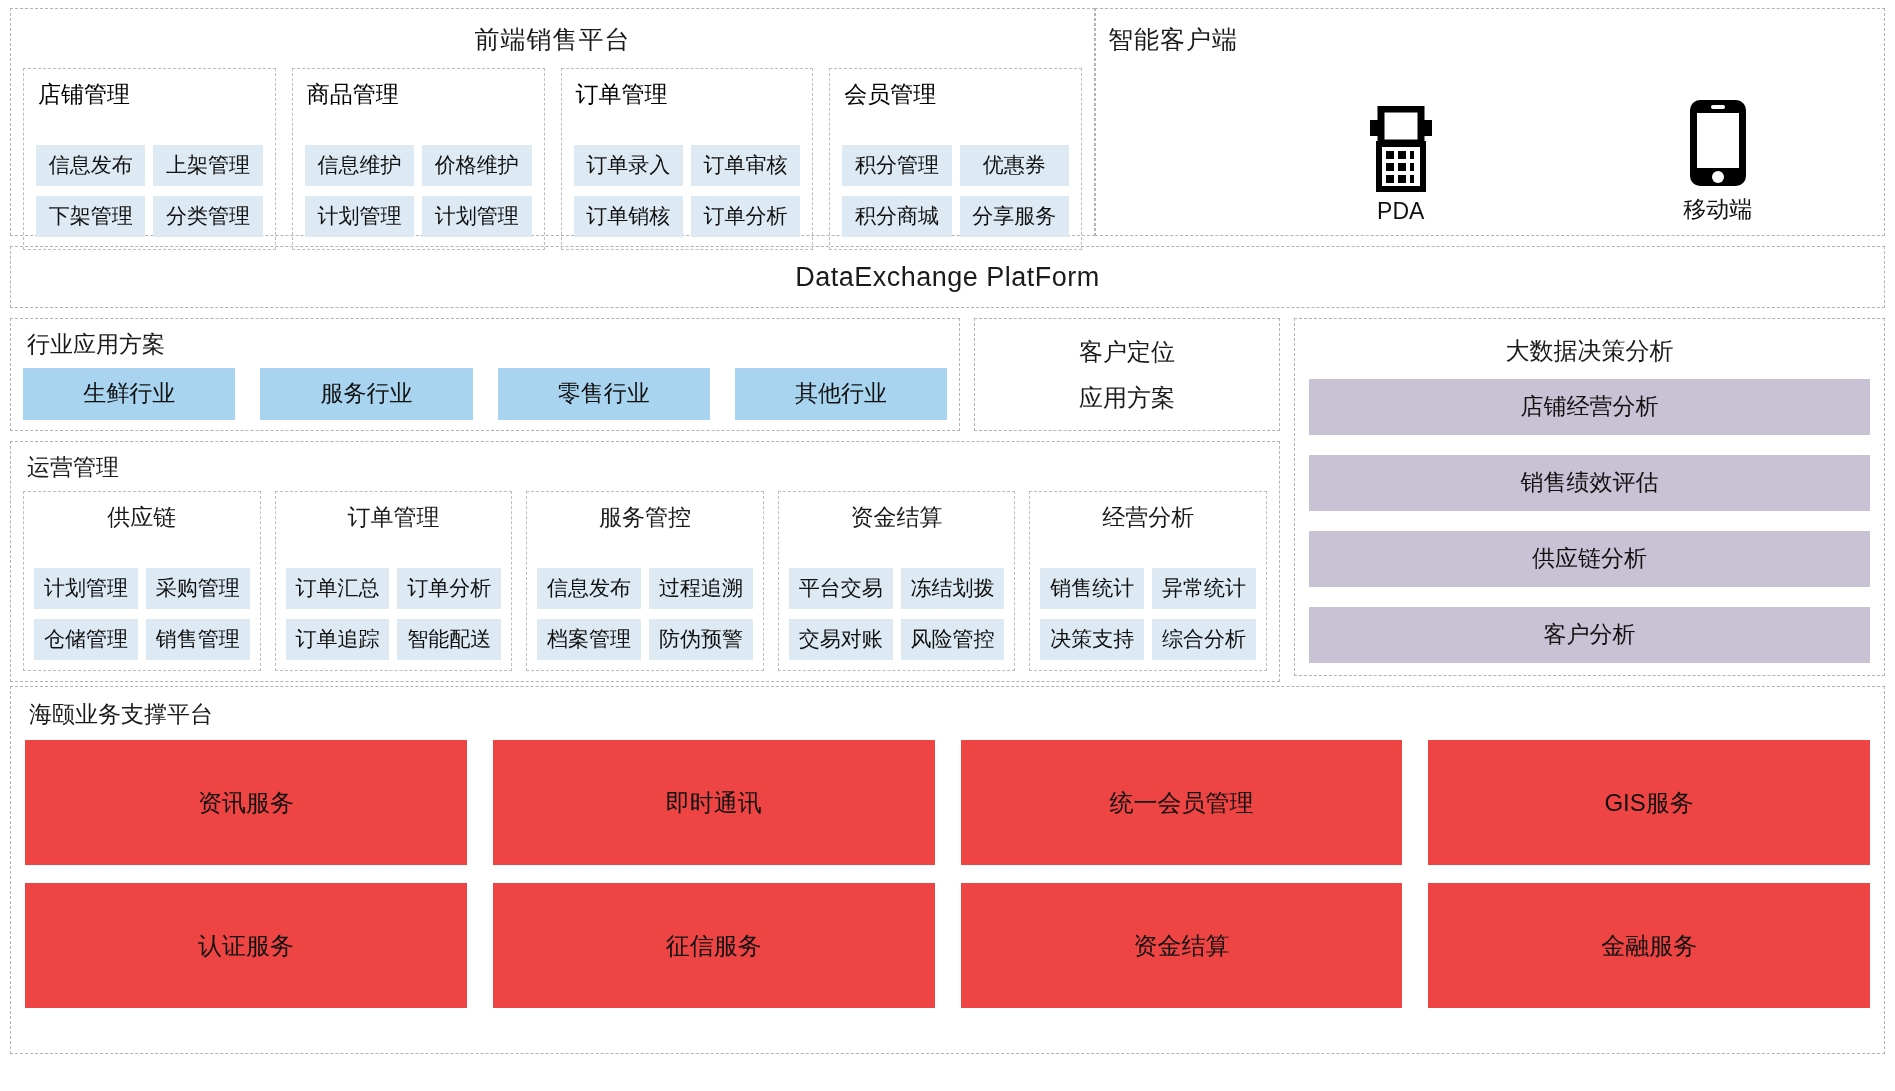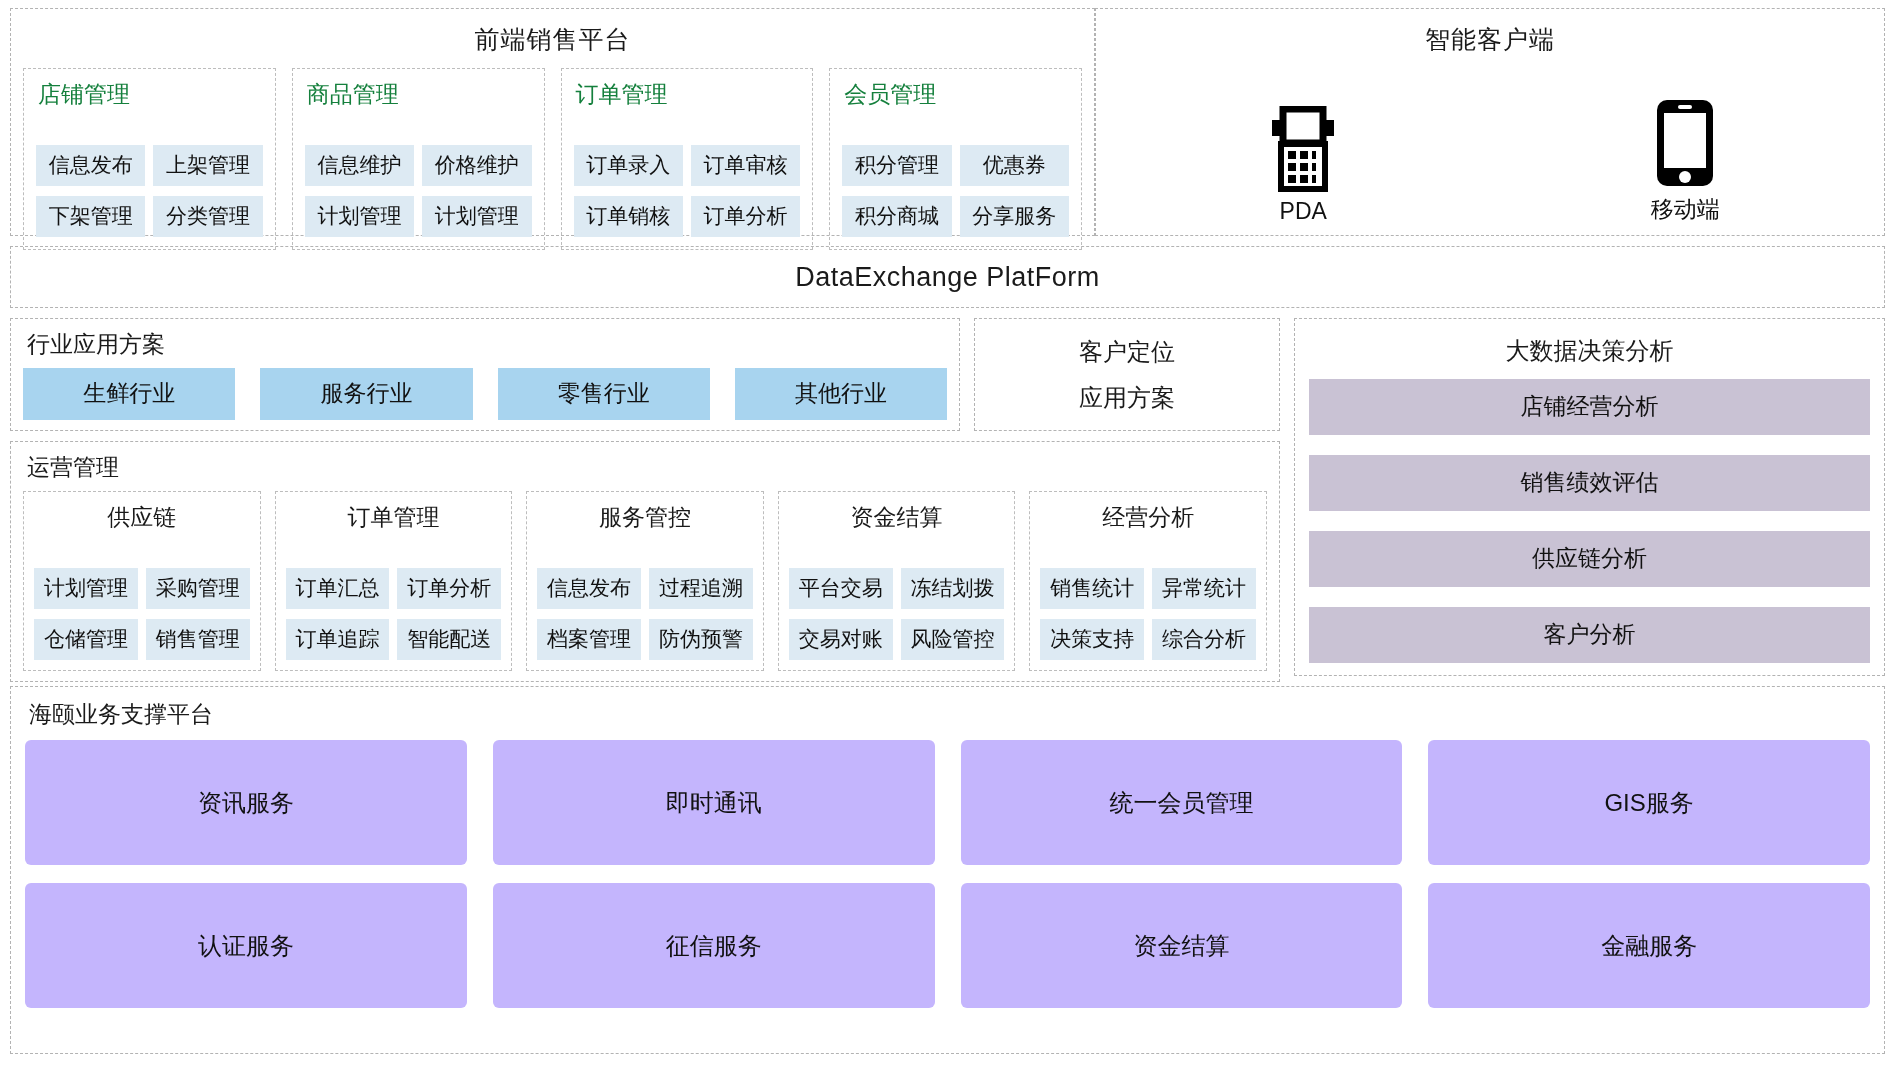--- a/index.html
+++ b/index.html
@@ -33,21 +33,21 @@
     margin: 6px 0 12px 0;
     letter-spacing: 1px;
   }
   .front-groups { display: flex; gap: 16px; }
   .front-group {
     flex: 1;
     padding: 8px 12px 12px 12px;
   }
   .group-label {
     font-size: 23px;
-    color: #15803d;
+    color: #000000;
     margin: 2px 0 10px 2px;
   }
   .chip-grid {
     display: grid;
     grid-template-columns: 1fr 1fr;
     gap: 10px 8px;
     margin-top: 35px;
   }
   .chip {
     background: #ddeaf3;
@@ -55,21 +55,21 @@
     font-size: 21px;
     color: #111;
     padding: 6px 4px 7px 4px;
     white-space: nowrap;
   }
 
   .panel-client {
     flex: 1;
     padding: 8px 12px 10px 12px;
     display: flex;
-    flex-direction: column;
+    flex-direction: row;
   }
   .devices {
     display: flex;
     justify-content: space-around;
     align-items: flex-end;
     margin-top: 6px;
     flex: 1;
   }
   .device { display: flex; flex-direction: column; align-items: center; }
   .device-label {
@@ -170,27 +170,26 @@
   }
   .support-grid {
     display: grid;
     grid-template-columns: repeat(4, 1fr);
     grid-template-rows: 1fr 1fr;
     gap: 18px 26px;
     margin-top: 10px;
     height: 268px;
   }
   .support-item {
-    background: #c4b5fd;
+    background: #ef4444;
     display: flex;
     align-items: center;
     justify-content: center;
     font-size: 24px;
     color: #111;
-    border-radius: 6px;
   }
 
   svg { display: block; }
 </style>
 </head>
 <body>
 
 <div id="page">
 
   <div class="row-top">

